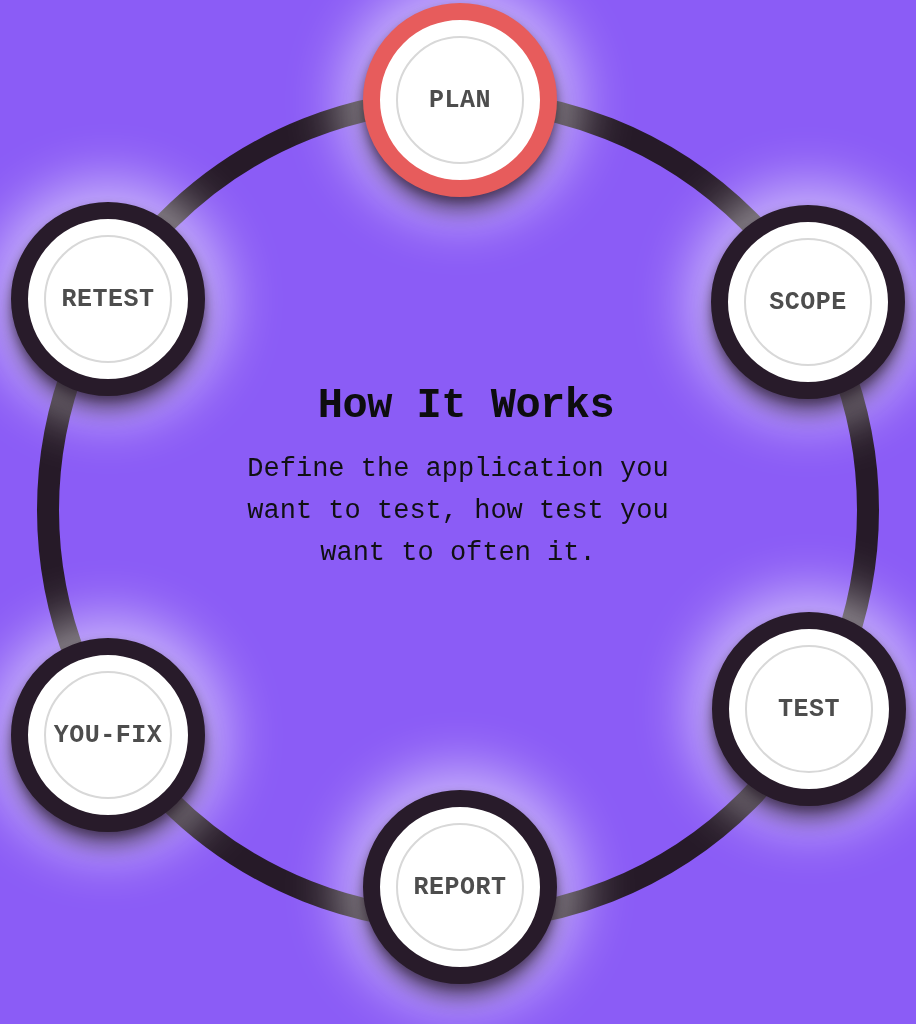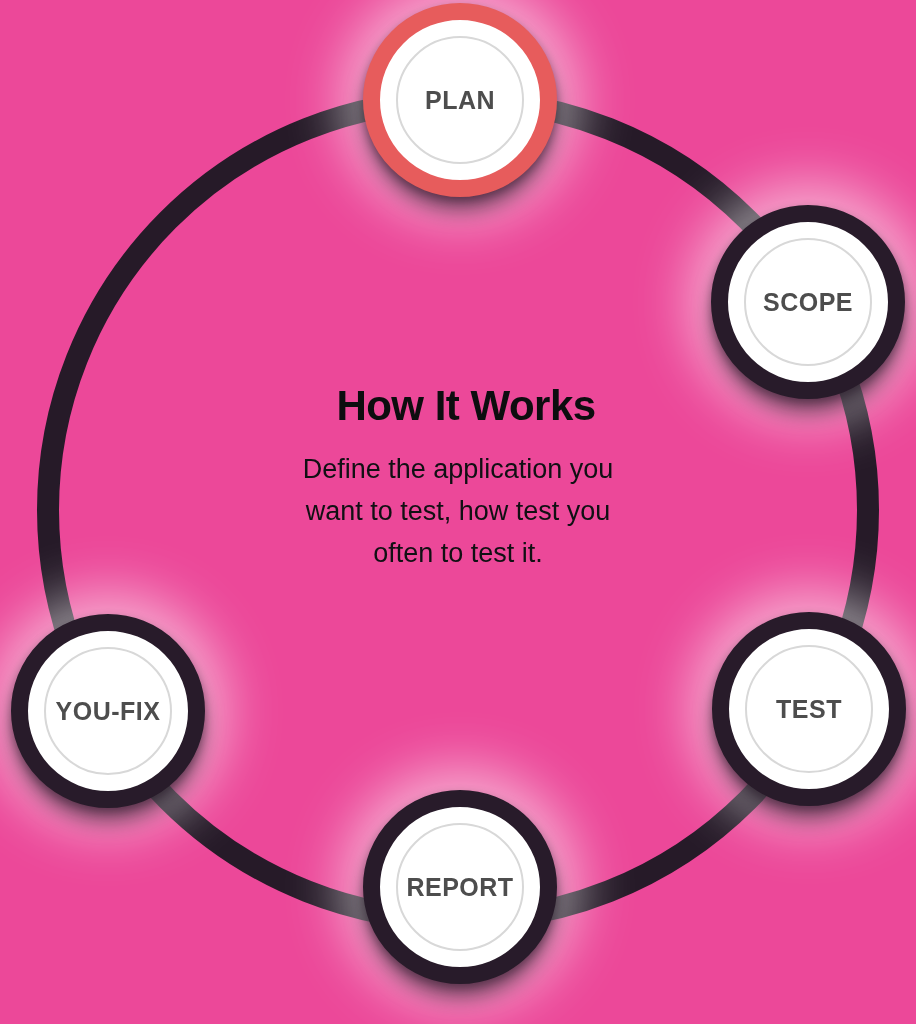--- a/index.html
+++ b/index.html
@@ -52,21 +52,21 @@
     font-weight: 700;
     letter-spacing: 0.5px;
     color: #4D4D4D;
     white-space: nowrap;
   }
   
   .node-plan   { left: 363px; top: 3px;   }
   .node-scope  { left: 711px; top: 205px; }
   .node-test   { left: 712px; top: 612px; }
   .node-report { left: 363px; top: 790px; }
-  .node-youfix { left: 11px;  top: 614px; }
+  .node-youfix { left: 11px;  top: 638px; }
   .node-retest { left: 11px;  top: 202px; }
 
   .center-text {
     position: absolute;
     left: 0;
     right: 0;
     top: 384px;
     text-align: center;
     z-index: 2;
   }
@@ -82,21 +82,21 @@
     font-size: 27px;
     line-height: 42px;
     font-weight: 400;
     color: #101013;
   }
   .desc-line { display: block; }
 </style>
 </head>
 <body>
 
-<div class="stage" style="background: #ec4899;">
+<div class="stage" style="background: #8b5cf6; font-family: Liberation Mono, monospace;">
 
   <svg class="ring-svg" width="916" height="1024" viewBox="0 0 916 1024">
     <circle id="cycle-ring-circle" cx="458" cy="510" r="410" fill="none" stroke="#261A28" stroke-width="22"></circle>
   </svg>
 
   <div class="node node-plan" style="border-color: rgb(231, 92, 92);">
     <div class="node-inner">
       <span class="node-label">PLAN</span>
     </div>
   </div>
@@ -118,23 +118,28 @@
       <span class="node-label">REPORT</span>
     </div>
   </div>
 
   <div class="node node-youfix" style="border-color: rgb(40, 27, 42);">
     <div class="node-inner">
       <span class="node-label">YOU-FIX</span>
     </div>
   </div>
 
+  <div class="node node-retest" style="border-color: rgb(40, 27, 42);">
+    <div class="node-inner">
+      <span class="node-label">RETEST</span>
+    </div>
+  </div>
 
   <div class="center-text">
     <h2 class="center-title">How It Works</h2>
     <div class="center-desc">
       <span class="desc-line">Define the application you</span>
       <span class="desc-line">want to test, how test you</span>
-      <span class="desc-line">often to test it.</span>
+      <span class="desc-line">want to often it.</span>
     </div>
   </div>
 
 </div>
 
 </body></html>

